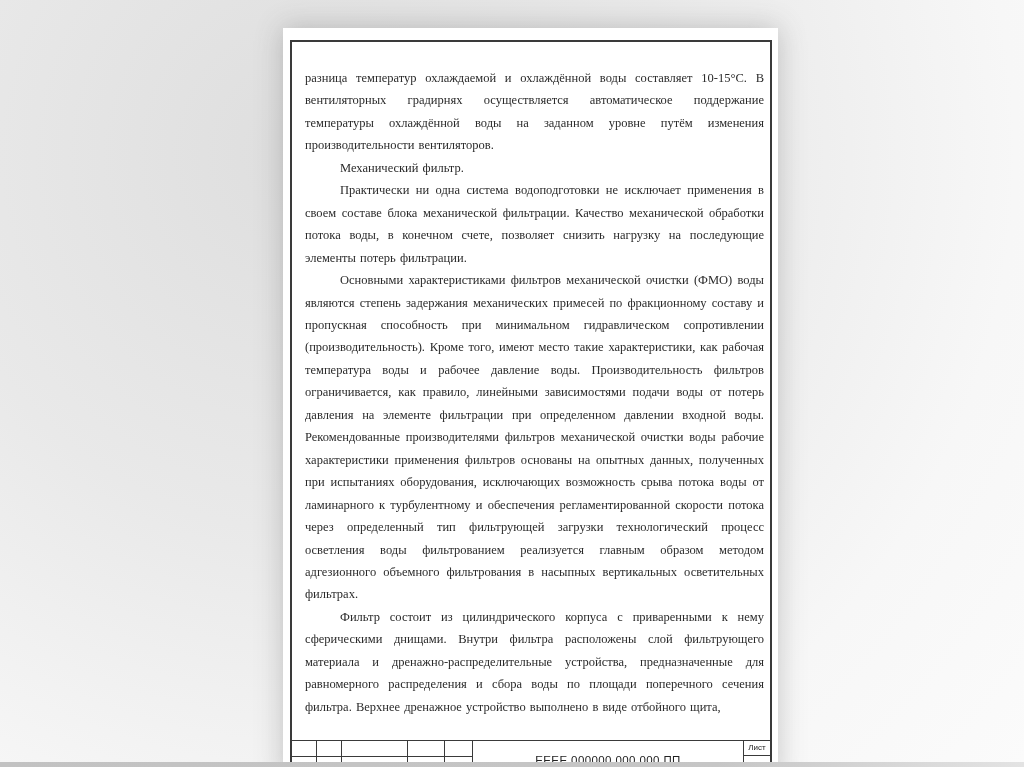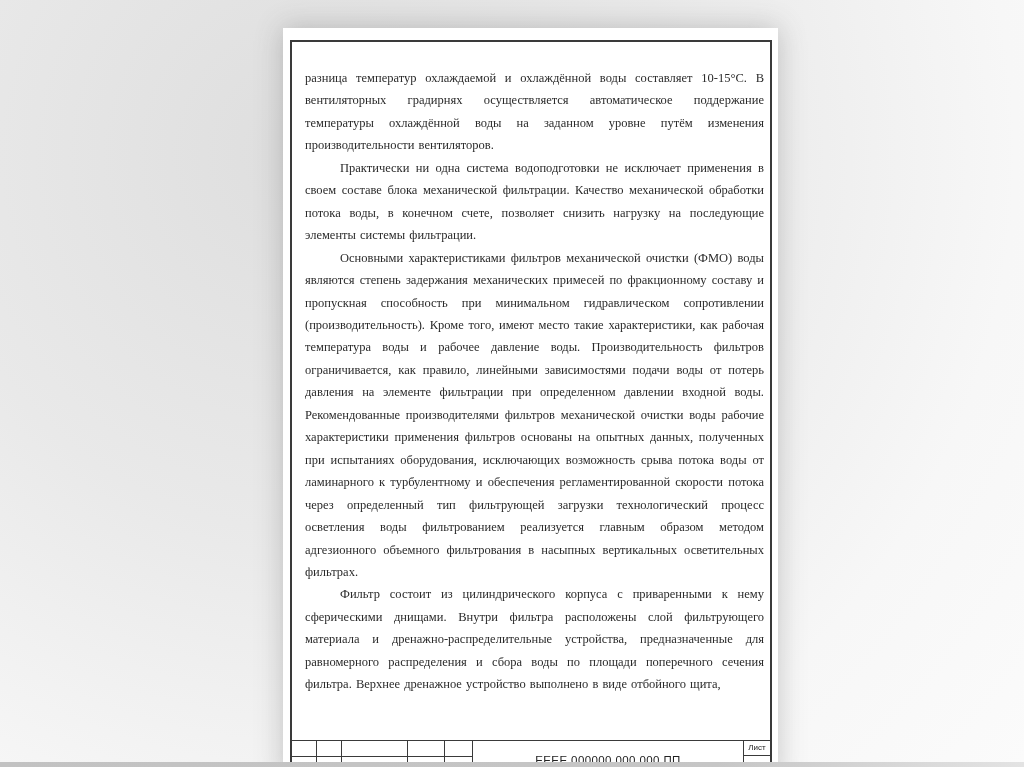--- a/index.html
+++ b/index.html
@@ -75,21 +75,22 @@
   }
 </style>
 </head>
 <body>
 
 <div class="page">
   <div class="frame">
 
     <div class="text-area">
         <p class="para">разница температур охлаждаемой и охлаждённой воды составляет 10-15°С. В вентиляторных градирнях осуществляется автоматическое поддержание температуры охлаждённой воды на заданном уровне путём изменения производительности вентиляторов.</p>
-        <p class="para indent">Практически ни одна система водоподготовки не исключает применения в своем составе блока механической фильтрации. Качество механической обработки потока воды, в конечном счете, позволяет снизить нагрузку на последующие элементы системы фильтрации.</p>
+        <p class="para indent">Механический фильтр.</p>
+        <p class="para indent">Практически ни одна система водоподготовки не исключает применения в своем составе блока механической фильтрации. Качество механической обработки потока воды, в конечном счете, позволяет снизить нагрузку на последующие элементы потерь фильтрации.</p>
         <p class="para indent">Основными характеристиками фильтров механической очистки (ФМО) воды являются степень задержания механических примесей по фракционному составу и пропускная способность при минимальном гидравлическом сопротивлении (производительность). Кроме того, имеют место такие характеристики, как рабочая температура воды и рабочее давление воды. Производительность фильтров ограничивается, как правило, линейными зависимостями подачи воды от потерь давления на элементе фильтрации при определенном давлении входной воды. Рекомендованные производителями фильтров механической очистки воды рабочие характеристики применения фильтров основаны на опытных данных, полученных при испытаниях оборудования, исключающих возможность срыва потока воды от ламинарного к турбулентному и обеспечения регламентированной скорости потока через определенный тип фильтрующей загрузки технологический процесс осветления воды фильтрованием реализуется главным образом методом адгезионного объемного фильтрования в насыпных вертикальных осветительных фильтрах.</p>
         <p class="para indent">Фильтр состоит из цилиндрического корпуса с приваренными к нему сферическими днищами. Внутри фильтра расположены слой фильтрующего материала и дренажно-распределительные устройства, предназначенные для равномерного распределения и сбора воды по площади поперечного сечения фильтра. Верхнее дренажное устройство выполнено в виде отбойного щита,</p>
       </div>
 
     <div class="tb">
       <div class="tb-left">
           <div class="tb-cell r0"></div>
           <div class="tb-cell r0"></div>
           <div class="tb-cell r0"></div>
           <div class="tb-cell r0"></div>

